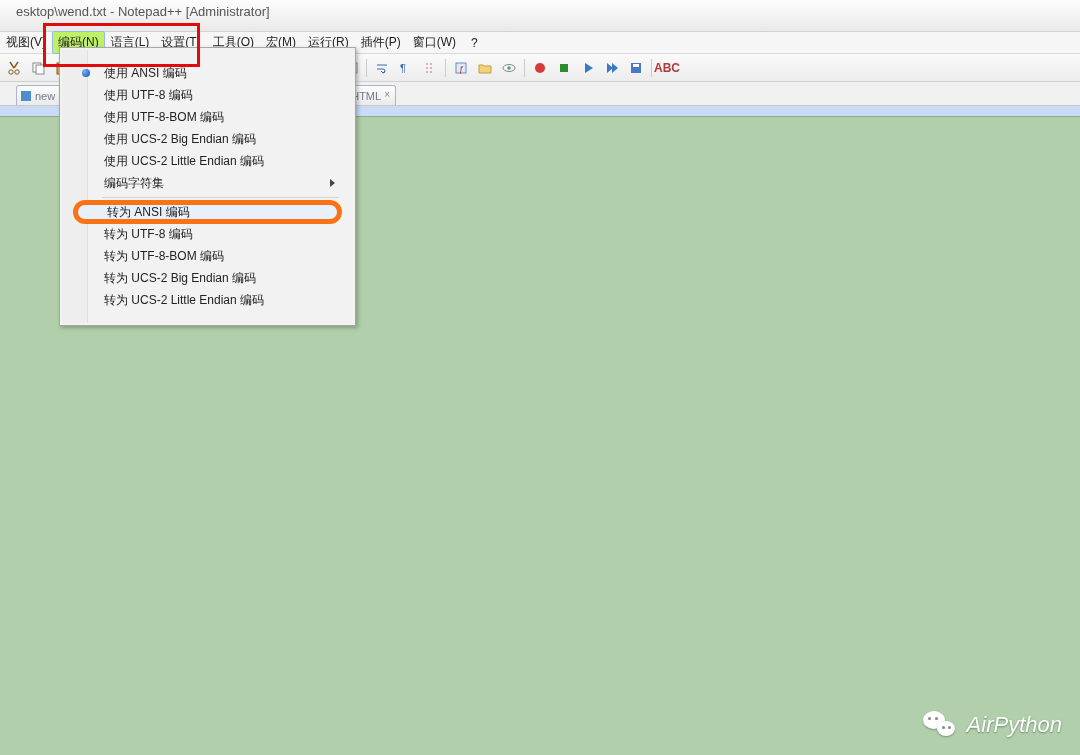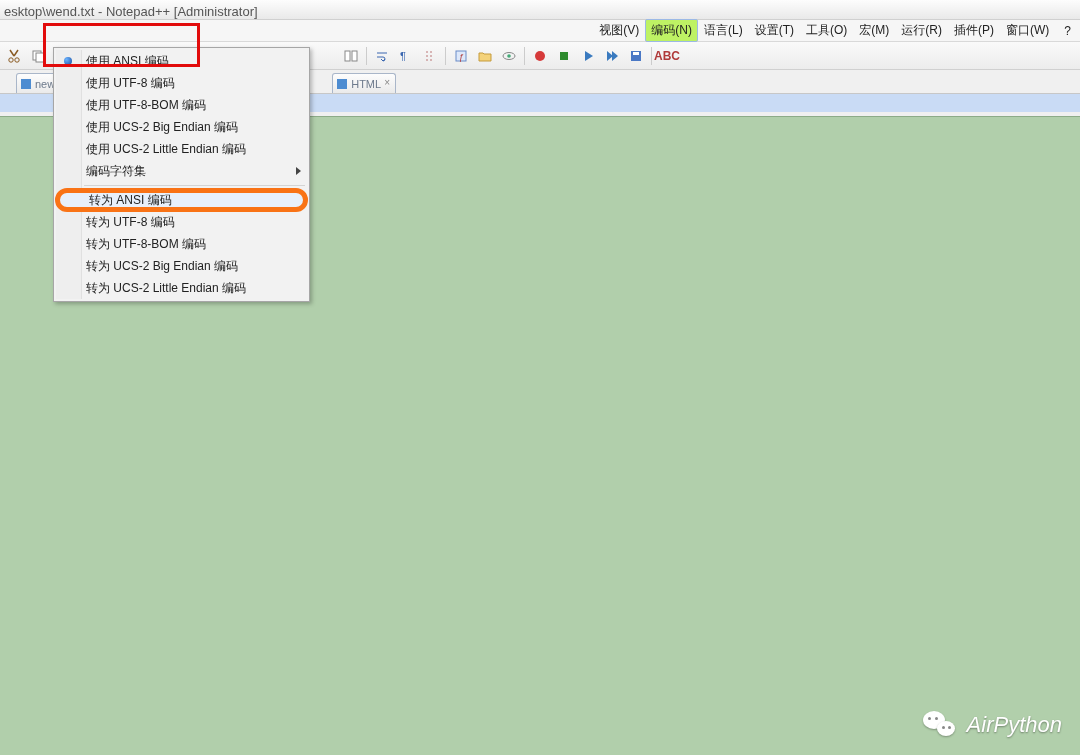--- a/index.html
+++ b/index.html
@@ -7,36 +7,35 @@
     margin: 0; padding: 0;
     width: 1080px; height: 755px;
     overflow: hidden;
     font-family: "Microsoft YaHei", "SimSun", Tahoma, sans-serif;
     font-size: 12px;
     background: #f0f0f0;
     position: relative;
   }
   
   .titlebar {
-    height: 20px;
+    height: 32px;
     line-height: 24px;
-    padding-left: 4px;
+    padding-left: 16px;
     background: linear-gradient(#fdfdfd,#e9e9e9);
     border-bottom: 1px solid #d0d0d0;
     color: #555;
     font-size: 13px;
   }
   
   .menubar {
     height: 22px;
     display: flex;
     align-items: center;
     background: #f6f6f6;
     border-bottom: 1px solid #d9d9d9;
-    justify-content: flex-end;
   }
   .menubar .menu-item {
     padding: 2px 5px;
     color: #222;
     cursor: default;
     border: 1px solid transparent;
     border-radius: 2px;
   }
   .menubar .menu-item.active {
     background: #bef264;
@@ -116,27 +115,27 @@
   
   .editor {
     position: absolute;
     left: 0; right: 0; top: 116px; bottom: 0;
     background: #b1cfab;
     border-top: 1px solid #8cab88;
   }
   
   .dropdown {
     position: absolute;
-    left: 53px; top: 47px;
-    width: 257px;
+    left: 59px; top: 47px;
+    width: 297px;
     background: #f2f2f2;
     border: 1px solid #a6a6a6;
     box-shadow: 2px 2px 4px rgba(0,0,0,0.25);
     z-index: 40;
-    padding: 2px;
+    padding: 14px;
   }
   .dropdown .gutter {
     position:absolute;
     left:2px; top:2px; bottom:2px;
     width:26px;
     background:#eeeeee;
     border-right: 1px solid #e0e0e0;
   }
   .dropdown ul { list-style:none; margin:0; padding:0; position:relative; }
   .dropdown li {

